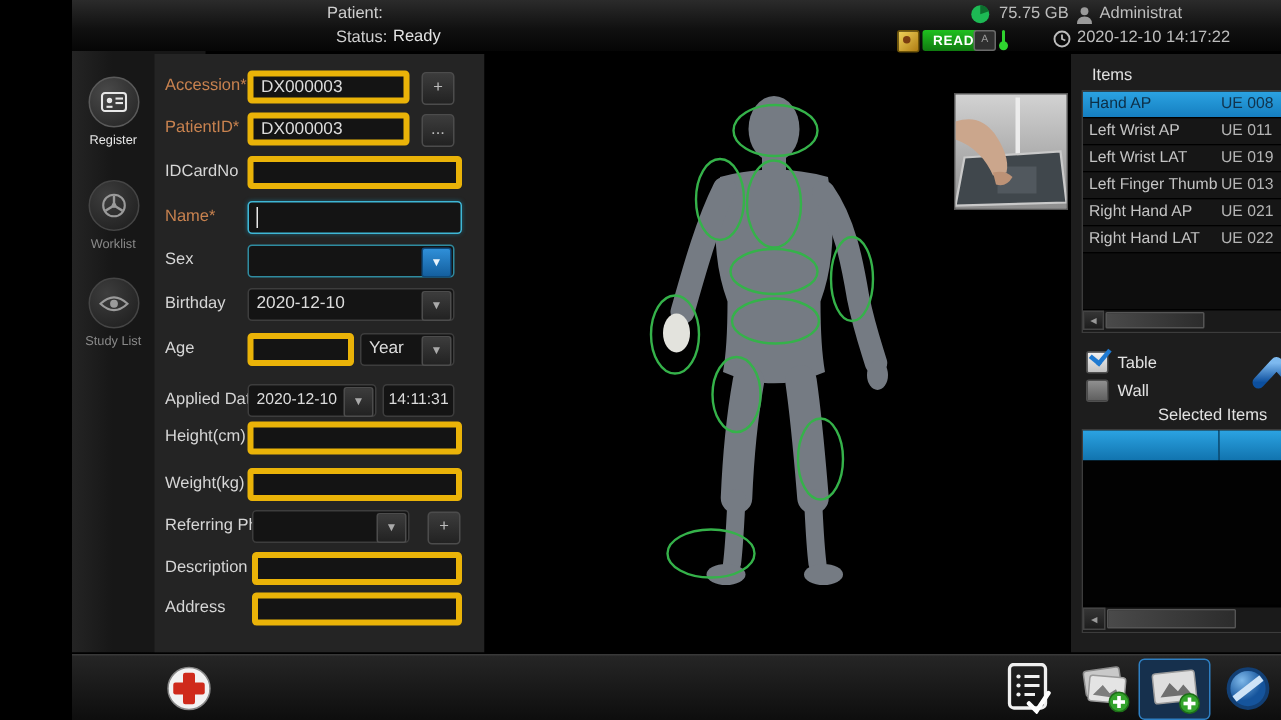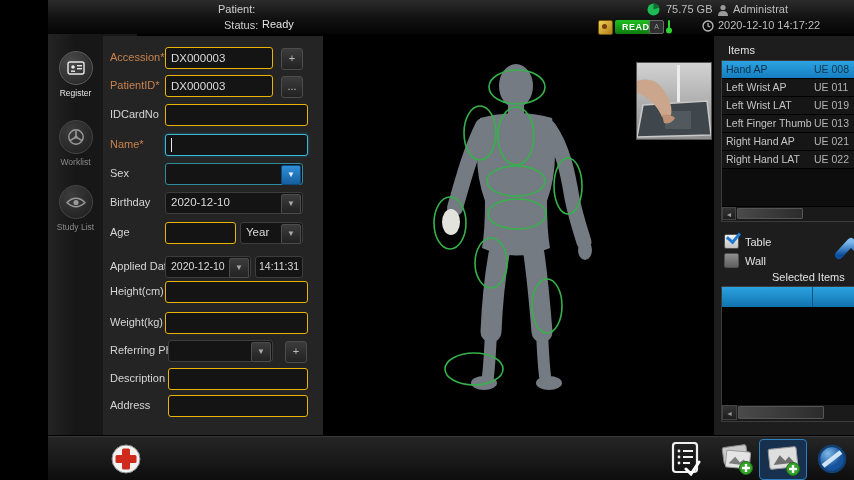--- a/index.html
+++ b/index.html
@@ -34,21 +34,21 @@
   .nav-label{display:block;margin-top:3px;font-size:8.5px;color:#8a8a8a;}
   .nav-item.active .nav-label{color:#e8e8e8;}
   .nav-item.active .nav-circle{background:radial-gradient(circle at 35% 30%,#4a4a4a,#222);
     border-color:#5a5a5a;}
 
   
   .form-panel{left:55px;top:36px;width:220px;height:399px;background:#242424;}
   .frow{position:absolute;left:0;width:220px;height:24px;}
   .flabel{position:absolute;left:7px;top:4px;font-size:11px;color:#d6d6d6;white-space:nowrap;}
   .flabel.req{color:#c8824f;}
-  .tinput{position:absolute;top:0;height:22px;background:#141414;border:1px solid #eab308;
+  .tinput{position:absolute;top:0;height:22px;background:#141414;border:4px solid #eab308;
     border-radius:3px;color:#dcdcdc;font-size:11.5px;padding:0 5px;box-sizing:border-box;
     font-family:"Liberation Sans",sans-serif;outline:none;}
   .tinput.wide{left:62px;width:143px;}
   .tinput.short{left:62px;width:108px;}
   .side-btn{position:absolute;left:178px;top:1px;width:20px;height:20px;border-radius:3px;
     background:linear-gradient(#3c3c3c,#222);border:1px solid #4c4c4c;color:#bdbdbd;
     font-size:11px;line-height:18px;text-align:center;}
   .focus-border{border:1px solid #3fb7d6 !important;box-shadow:0 0 3px #1c5e70;}
   .caret{position:absolute;left:68px;top:4px;width:1px;height:14px;background:#e8e8e8;
     animation:blink 1s steps(1) infinite;}

